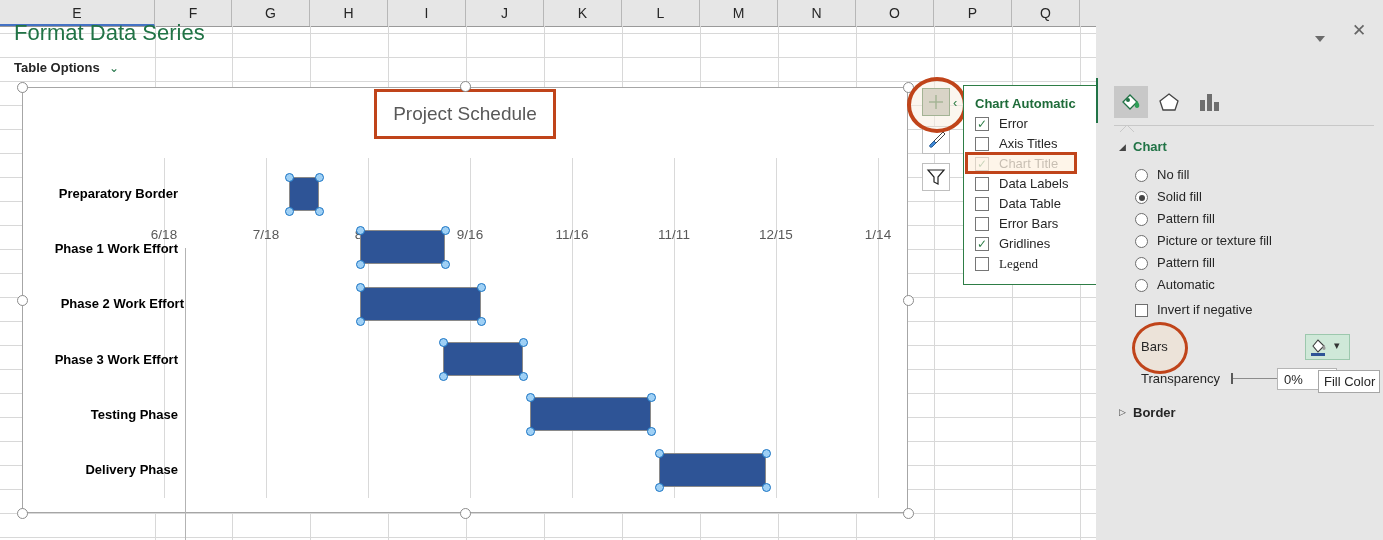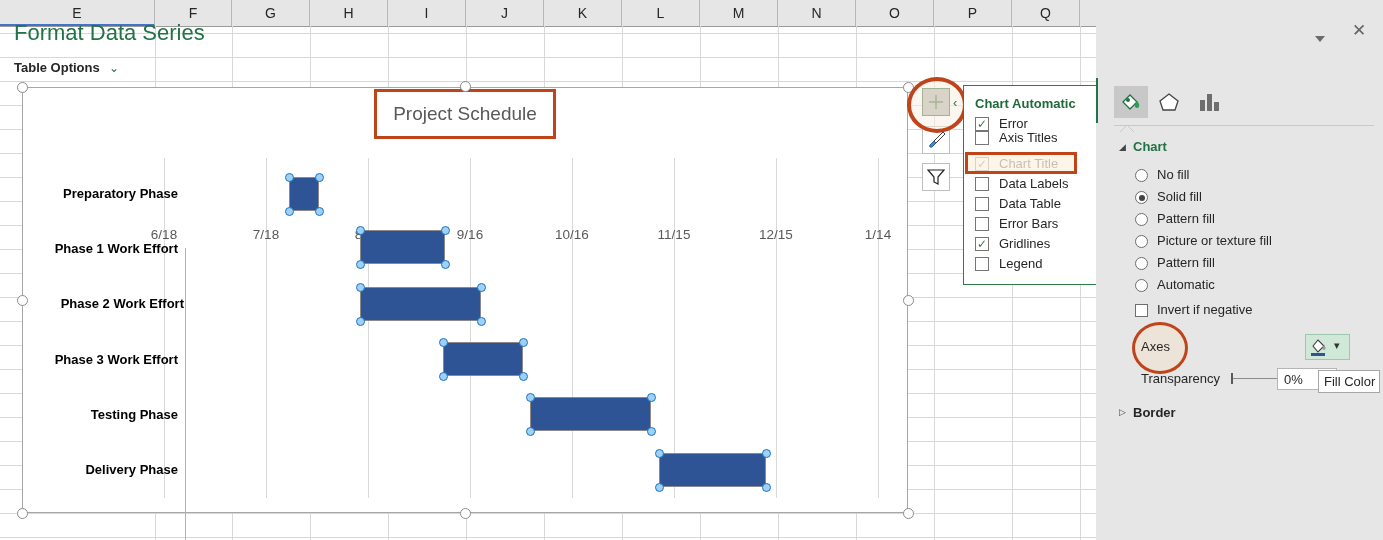--- a/index.html
+++ b/index.html
@@ -223,27 +223,27 @@
       <div class="plotgrid" style="left: 651px;"></div>
       <div class="plotgrid" style="left: 753px;"></div>
       <div class="plotgrid" style="left: 855px;"></div>
     </div>
   <div class="vaxisline"></div>
   <div id="axislabels">
       <div class="axislabel" style="left: 111px;">6/18</div>
       <div class="axislabel" style="left: 213px;">7/18</div>
       <div class="axislabel" style="left: 315px;">8/17</div>
       <div class="axislabel" style="left: 417px;">9/16</div>
-      <div class="axislabel" style="left: 519px;">10/16</div>
-      <div class="axislabel" style="left: 621px;">11/15</div>
+      <div class="axislabel" style="left: 519px;">11/16</div>
+      <div class="axislabel" style="left: 621px;">11/11</div>
       <div class="axislabel" style="left: 723px;">12/15</div>
       <div class="axislabel" style="left: 825px;">1/14</div>
     </div>
   <div id="catlabels">
-      <div class="catlabel" style="left: 5px; top: 98px;">Preparatory Phase</div>
+      <div class="catlabel" style="left: 5px; top: 98px;">Preparatory Border</div>
       <div class="catlabel" style="left: 5px; top: 153.2px;">Phase 1 Work Effort</div>
       <div class="catlabel" style="left: 11px; top: 208.4px;">Phase 2 Work Effort</div>
       <div class="catlabel" style="left: 5px; top: 263.6px;">Phase 3 Work Effort</div>
       <div class="catlabel" style="left: 5px; top: 318.8px;">Testing Phase</div>
       <div class="catlabel" style="left: 5px; top: 374px;">Delivery Phase</div>
     </div>
   <div id="bars">
       <div class="bar" style="left: 266px; top: 89px; width: 30px; height: 34px;"></div>
       <div class="bhandle" style="left: 261.5px; top: 84.5px;"></div>
       <div class="bhandle" style="left: 291.5px; top: 84.5px;"></div>
@@ -309,21 +309,21 @@
 </div>
 <div id="ellipse-plus"></div>
 
 <div id="flyout">
   <div id="flyout-title">Chart Automatic</div>
   <div id="flyout-items">
       <div class="felem" style="top: 30px;">
         <span class="fbox">✓</span>
         <span class="flabel">Error</span>
       </div>
-      <div class="felem" style="top: 44px;">
+      <div class="felem" style="top: 50px;">
         <span class="fbox"></span>
         <span class="flabel">Axis Titles</span>
       </div>
       <div class="felem" style="top: 70px;">
         <span class="fbox">✓</span>
         <span class="flabel">Chart Title</span>
       </div>
       <div class="felem" style="top: 90px;">
         <span class="fbox"></span>
         <span class="flabel">Data Labels</span>
@@ -333,21 +333,21 @@
         <span class="flabel">Data Table</span>
       </div>
       <div class="felem" style="top: 130px;">
         <span class="fbox"></span>
         <span class="flabel">Error Bars</span>
       </div>
       <div class="felem" style="top: 150px;">
         <span class="fbox">✓</span>
         <span class="flabel">Gridlines</span>
       </div>
-      <div class="felem" style="top: 170px;">
+      <div class="felem" style="top: 170px; font-family: Liberation Serif, serif;">
         <span class="fbox"></span>
         <span class="flabel">Legend</span>
       </div>
     </div>
 </div>
 <div id="flyout-arrow">‹</div>
 <div id="charttitle-hl"></div>
 
 <div id="pane"></div>
 <div id="pane-leftedge"></div>
@@ -415,21 +415,21 @@
       <span class="rlabel">Automatic</span>
     </div>
   </div>
 
 <div id="invert-row">
   <span class="cbox"></span>
   <span class="rlabel">Invert if negative</span>
 </div>
 
 <div id="color-ellipse"></div>
-<div id="color-label">Axes</div>
+<div id="color-label">Bars</div>
 <div id="colorbtn">
   <svg width="20" height="20" viewBox="0 0 20 20" style="position:absolute;left:3px;top:2px;">
     <path d="M4 9 L9 3 L15 9 L9 15 Z" fill="#fff" stroke="#3a3a3a" stroke-width="1.1"></path>
     <path d="M15 8 c2 2 2 5 0 5 c-2 0 -2 -3 0 -5 z" fill="#9a9a9a"></path>
     <rect x="2" y="16" width="14" height="3" fill="#2E5496"></rect>
   </svg>
   <span style="position:absolute;left:28px;top:4px;font-size:11px;color:#333;">▾</span>
 </div>
 <div id="transparency-label">Transparency</div>
 <div id="slider-track"></div>

